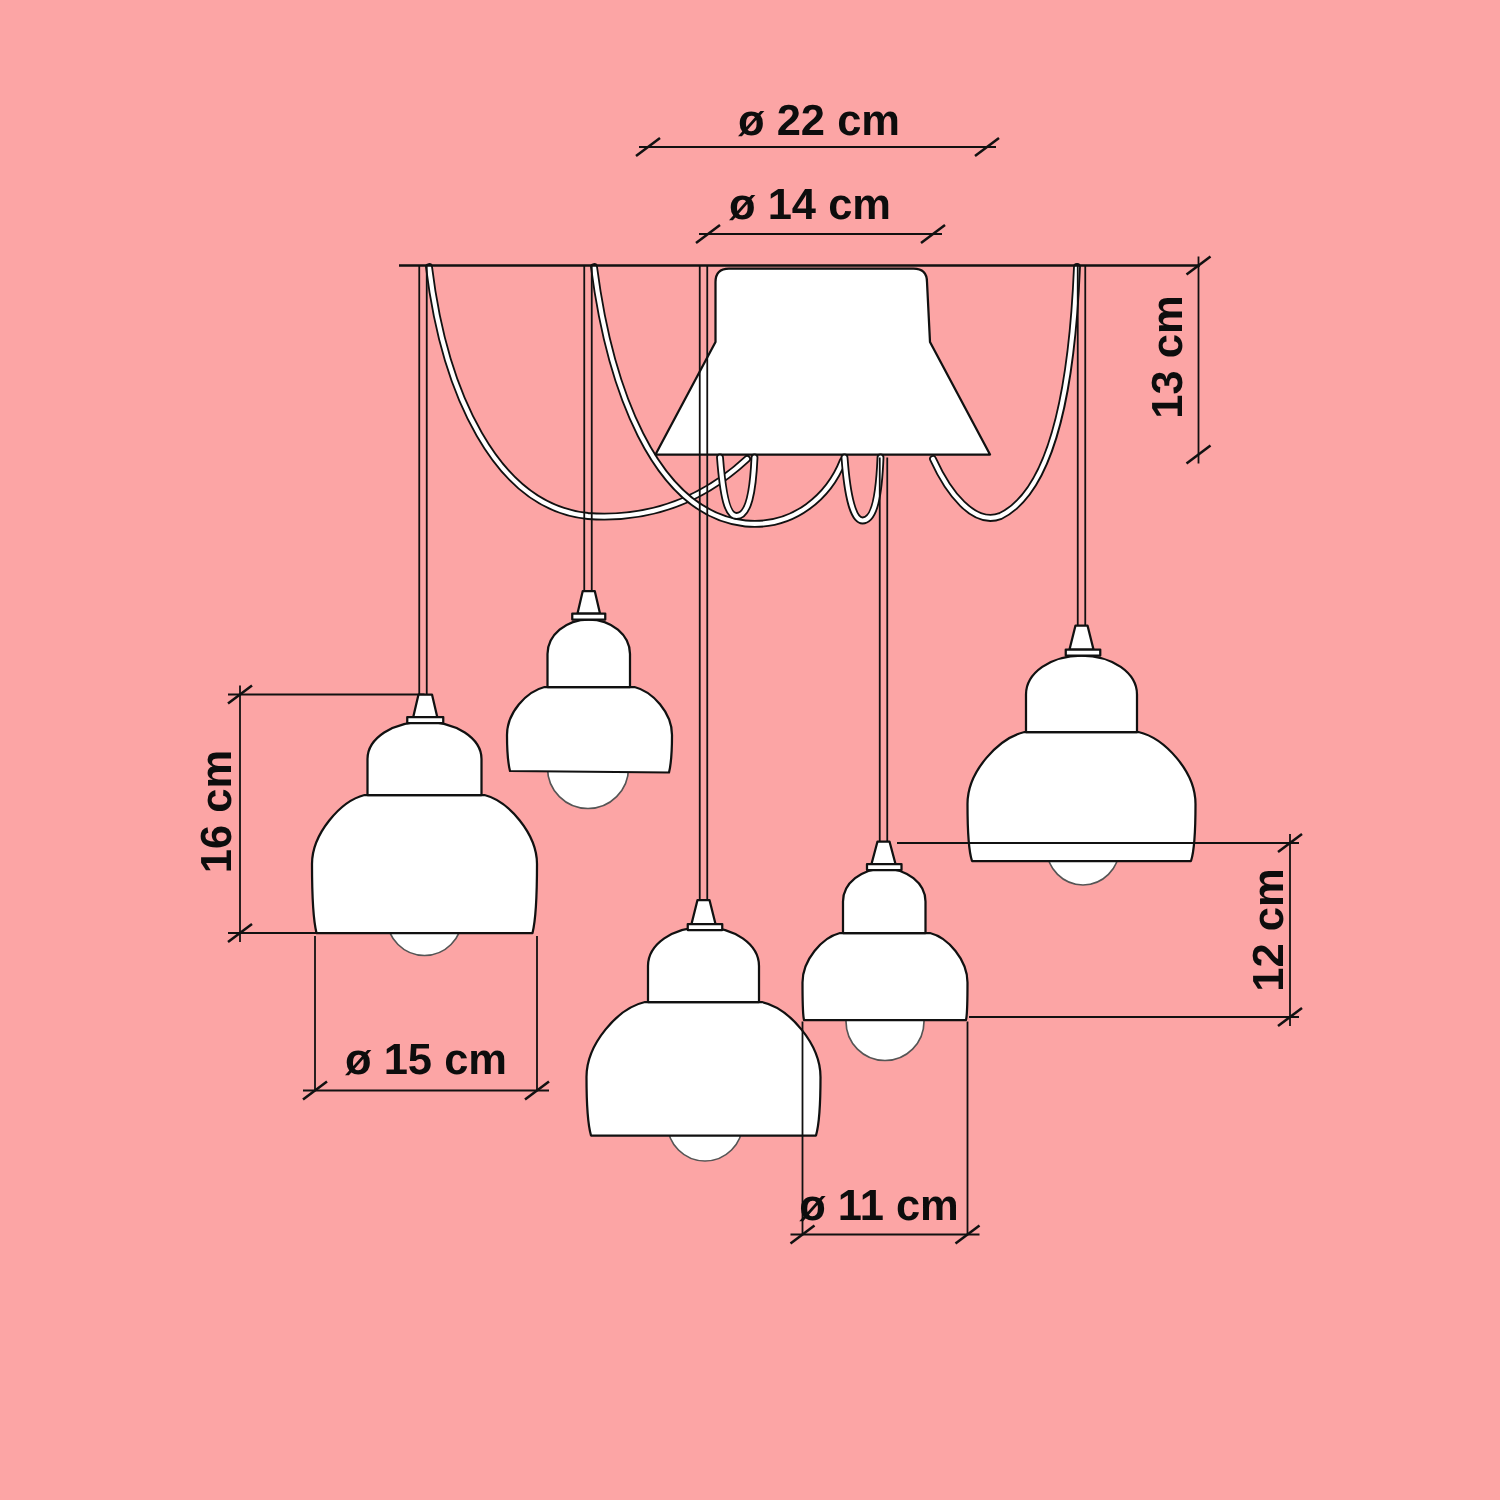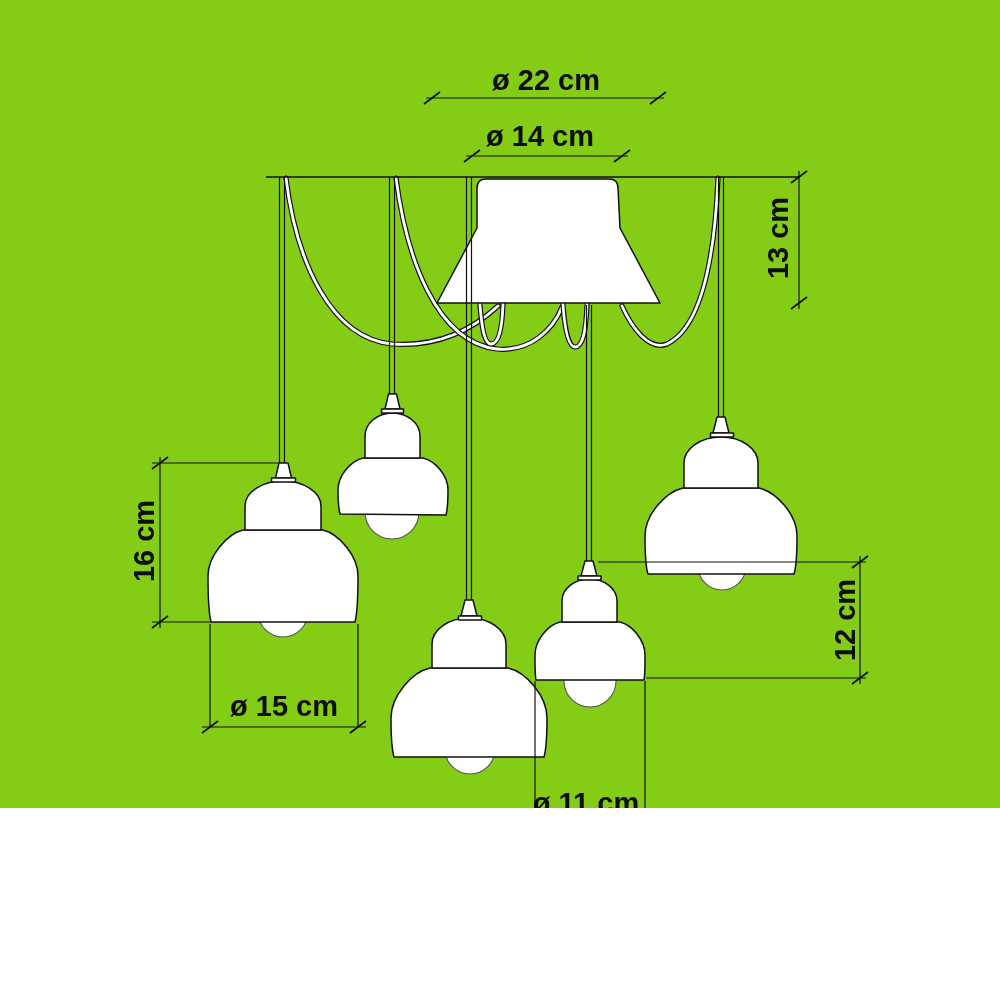--- a/index.html
+++ b/index.html
@@ -1,16 +1,16 @@
 <!DOCTYPE html>
 <html><head>
 <meta charset="utf-8">
 <style>
   html,body{margin:0;padding:0;background:#ffffff;}
-  .canvas{position:relative;width:1000px;height:808px;background:#84cc16;overflow:hidden;}
+  .canvas{position:relative;width:1000px;height:1000px;background:#fca5a5;overflow:hidden;}
   svg{display:block;}
   .dimtext{font-family:"Liberation Sans",sans-serif;font-weight:700;font-size:29px;fill:#0d0d0d;}
   .outline{fill:#ffffff;stroke:#111111;stroke-width:1.5;stroke-linejoin:round;}
   .dim{stroke:#111111;stroke-width:1.2;fill:none;}
   .tick{stroke:#111111;stroke-width:1.7;}
   .cordline{stroke:#111111;stroke-width:1.2;}
   .drape-out{fill:none;stroke:#111111;stroke-width:5.2;stroke-linecap:round;}
   .drape-in{fill:none;stroke:#ffffff;stroke-width:2.8;stroke-linecap:round;}
   .bulb{fill:#ffffff;stroke:#555555;stroke-width:1.1;}
 </style>

